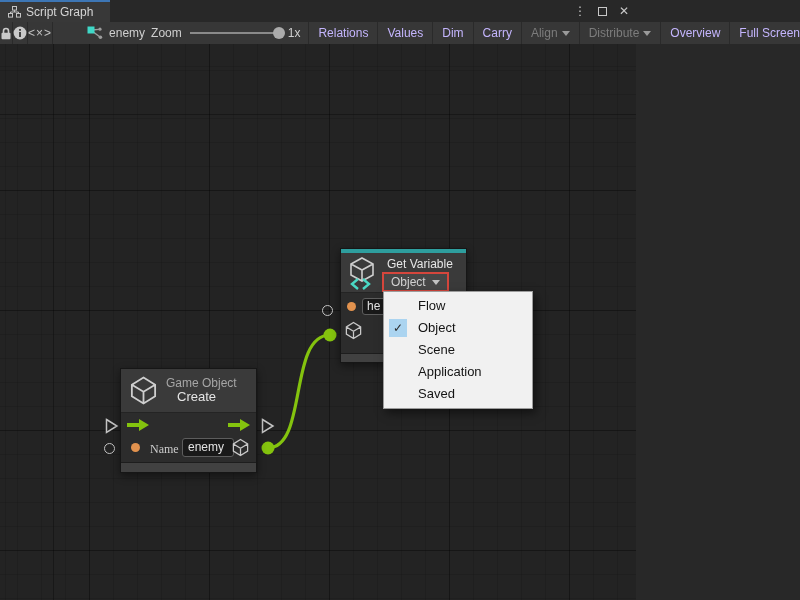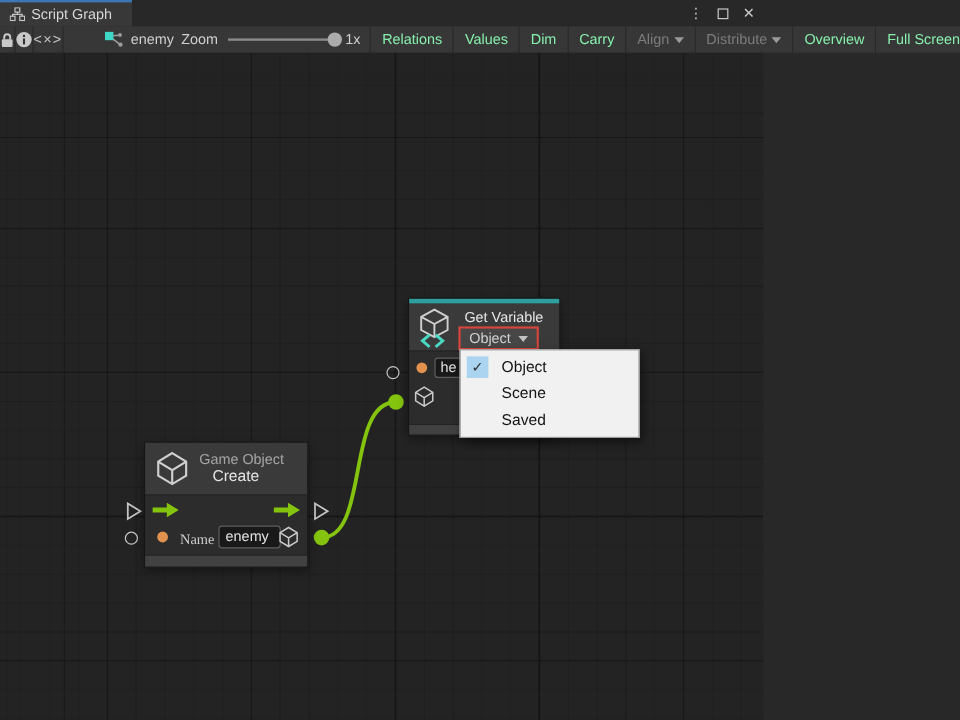--- a/index.html
+++ b/index.html
@@ -23,21 +23,21 @@
   .win-btn { width:16px; height:16px; display:flex; align-items:center; justify-content:center; color:#c8c8c8; font-size:12px; }
   .maxi { width:9px; height:9px; border:1.5px solid #c8c8c8; }
 
   
   .toolbar {
     position:absolute; left:0; top:22px; width:800px; height:22px;
     background:#373737; display:flex; align-items:stretch; font-size:12px;
   }
   .tbtn {
     display:flex; align-items:center; justify-content:center; gap:4px;
-    border-right:1px solid #2a2a2a; color:#86efac; white-space:nowrap; cursor:default;
+    border-right:1px solid #2a2a2a; color:#c4b5fd; white-space:nowrap; cursor:default;
   }
   .tbtn.right { border-right:none; border-left:1px solid #2a2a2a; padding:0 9px; }
   .tbtn.disabled { color:#7c7c7c; }
   .icon-btn { width:28px; }
   .code-btn { width:56px; color:#c4c4c4; letter-spacing:1px; }
   .graph-crumb { display:flex; align-items:center; gap:6px; margin-left:28px; padding:0 6px; color:#cfcfcf; }
   .zoom-group { display:flex; align-items:center; gap:8px; margin-left:auto; padding-right:8px; color:#cfcfcf; }
   .zoom-track { position:relative; width:90px; height:2px; background:#8a8a8a; }
   .zoom-knob { position:absolute; right:-5px; top:-5px; width:12px; height:12px; border-radius:50%; background:#ababab; }
   .chev { width:0; height:0; border-left:4px solid transparent; border-right:4px solid transparent; border-top:5px solid #9a9a9a; display:inline-block; }
@@ -275,24 +275,30 @@
   </span>
   <span class="port-circle" style="left:104px;top:399px"></span>
   <span style="position:absolute;left:261px;top:374px">
     <svg width="14" height="16" viewBox="0 0 14 16">
       <path d="M1.5 1.5 L12 8 L1.5 14.5 Z" fill="none" stroke="#c4c4c4" stroke-width="1.5"></path>
     </svg>
   </span>
 
   <div class="menu">
     <div class="menu-item">
+      <span>Flow</span>
+    </div>
+    <div class="menu-item">
       <span class="menu-check">✓</span>
       <span>Object</span>
     </div>
     <div class="menu-item">
       <span>Scene</span>
     </div>
     <div class="menu-item">
+      <span>Application</span>
+    </div>
+    <div class="menu-item">
       <span>Saved</span>
     </div>
   </div>
 
 </div>
 
 </body></html>

